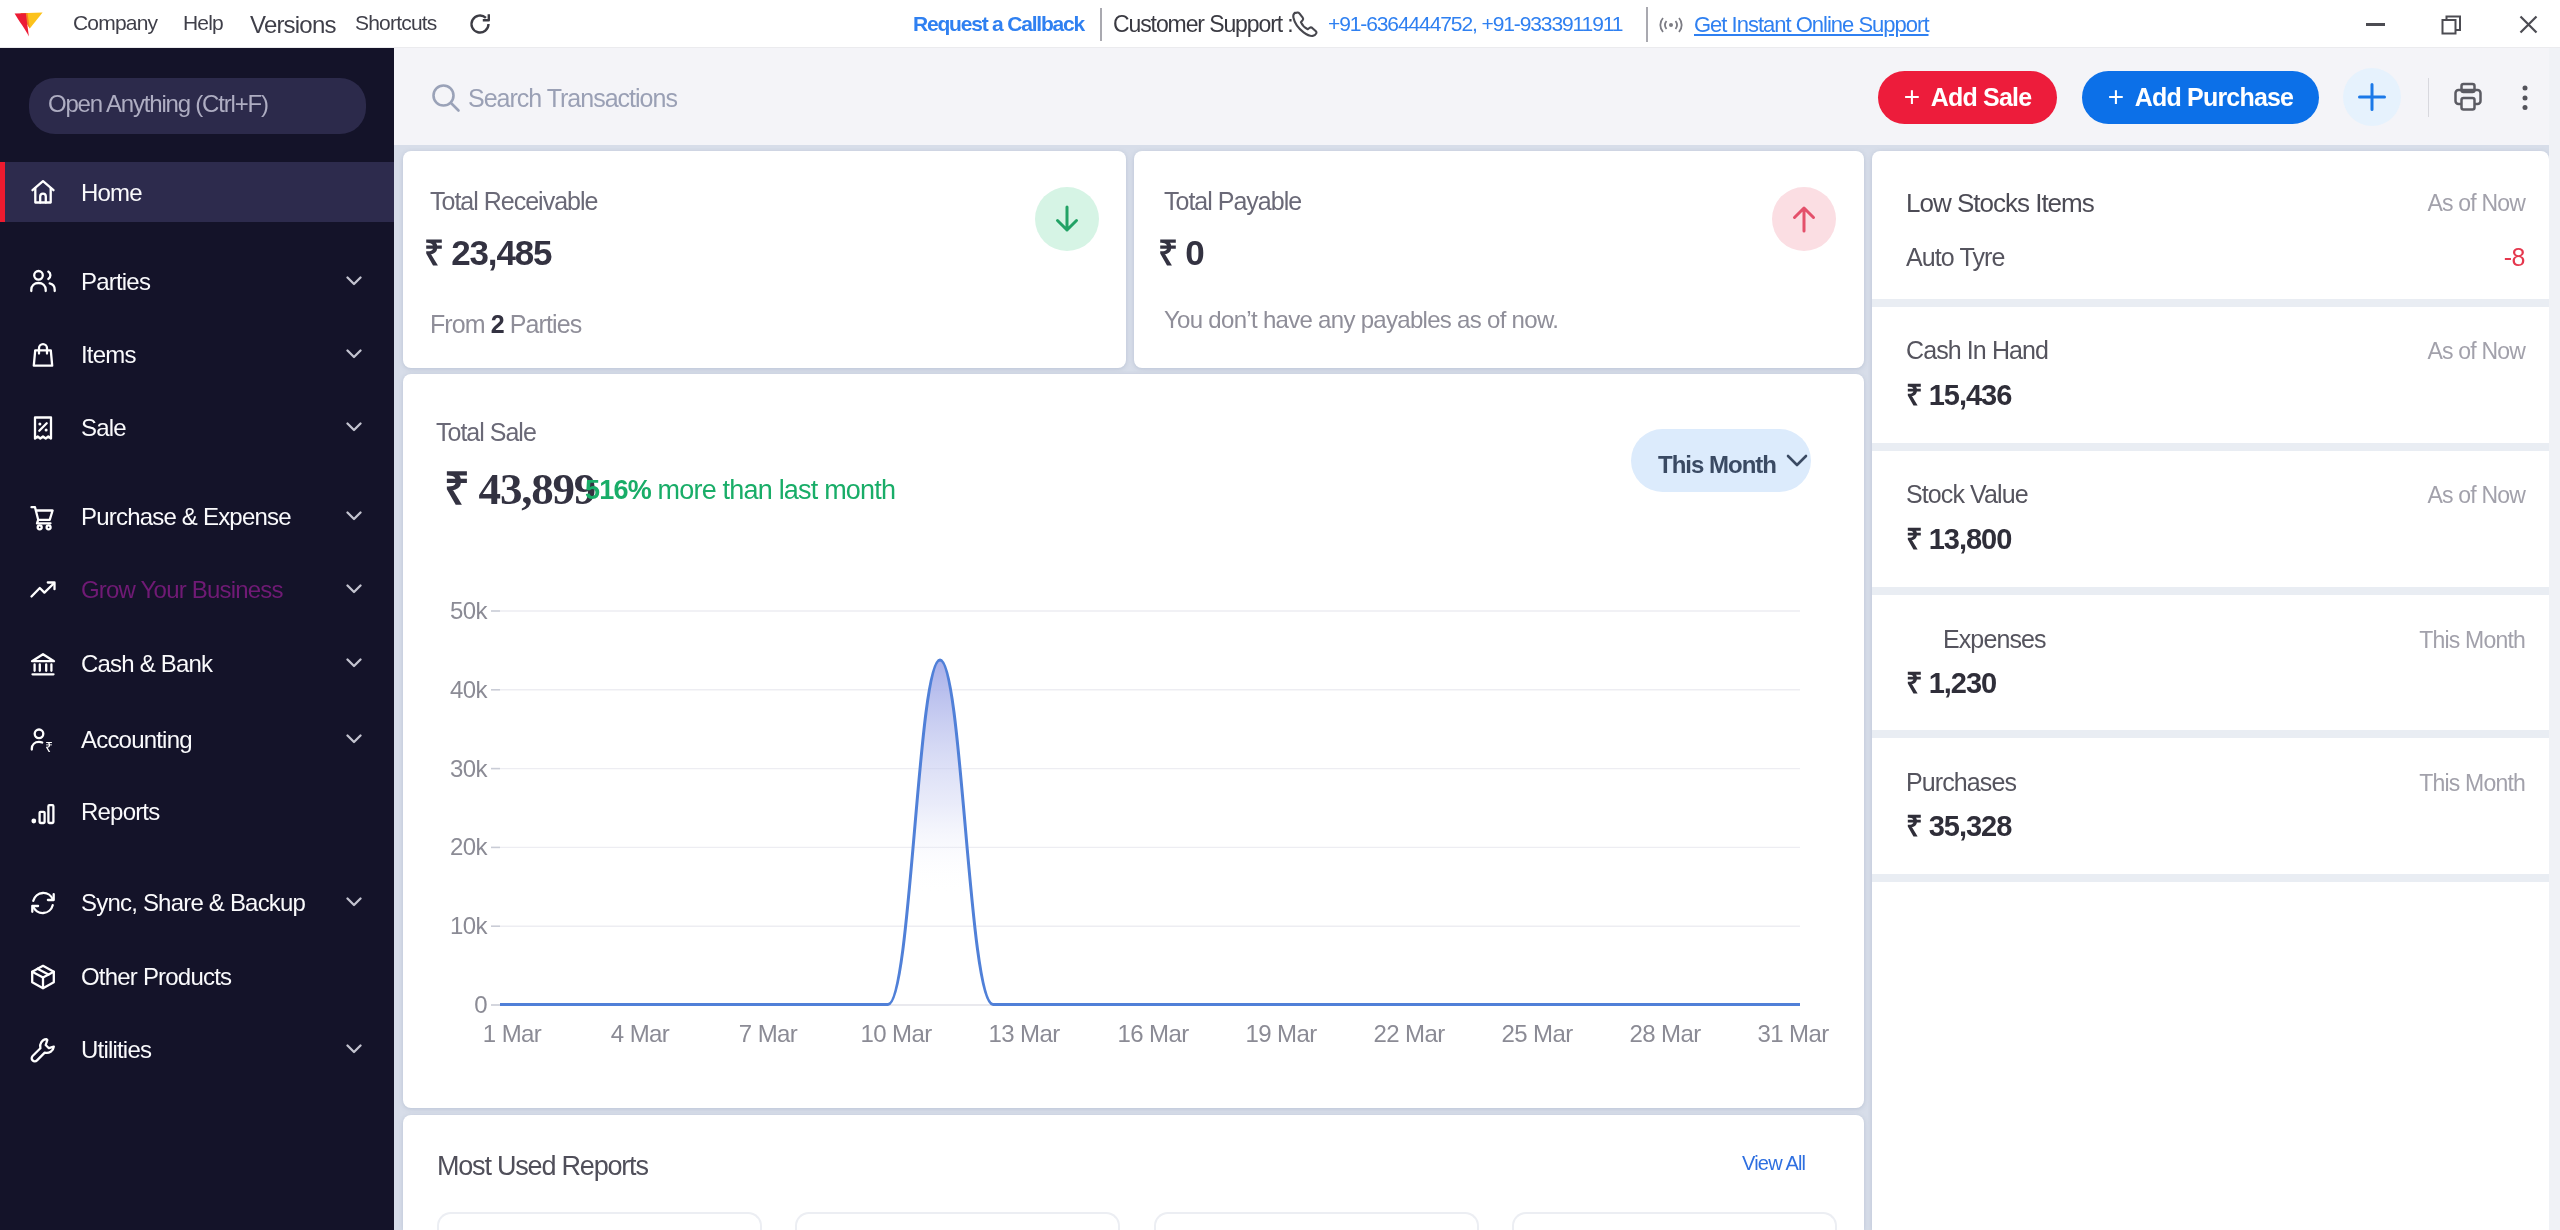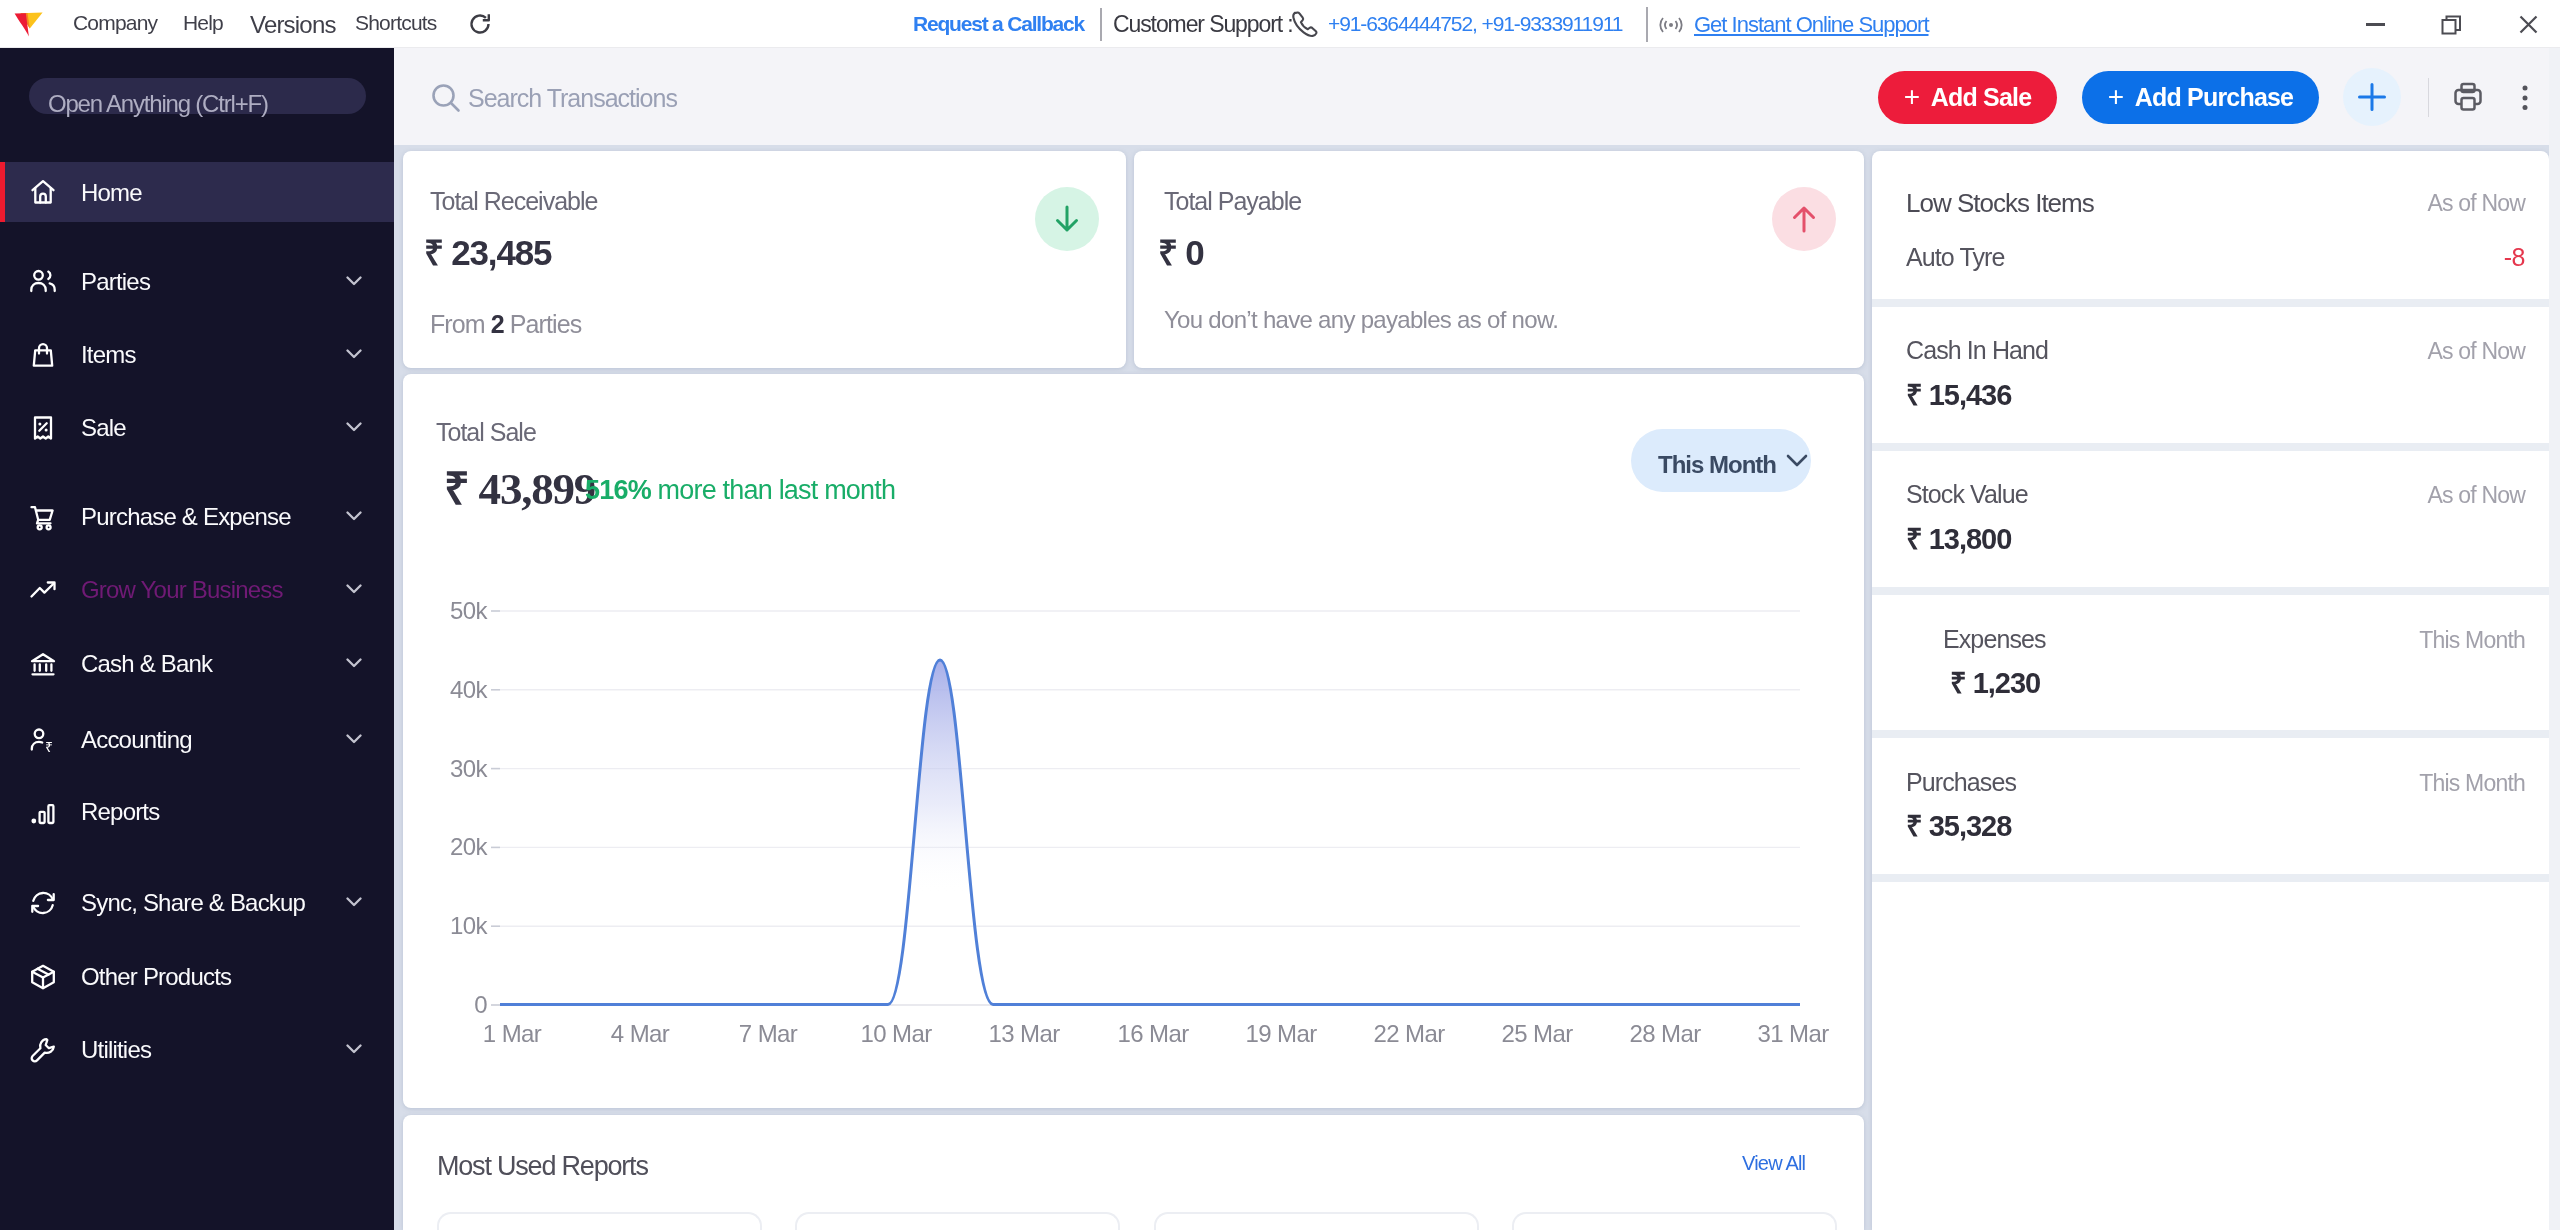--- a/index.html
+++ b/index.html
@@ -69,21 +69,21 @@
   <rect x="2.5" y="8" width="25" height="14" rx="3"></rect>
   <rect x="8.5" y="16" width="13" height="11.5" rx="2" fill="#f4f4f8"></rect>
 </svg>
 <svg class="abs" style="left:2519px;top:82px;" width="12" height="30" viewBox="0 0 12 30" fill="#53535b">
   <circle cx="6" cy="6" r="2.5"></circle>
     <circle cx="6" cy="16" r="2.5"></circle>
     <circle cx="6" cy="25.5" r="2.5"></circle>
 </svg>
 
 <div class="abs" style="left:0;top:48px;width:394px;height:1182px;background:#141329;"></div>
-<div class="abs" style="left:29px;top:78px;width:337px;height:36px;background:#2c2a4b;border-radius:26px;color:#aeadc2;font-size:24px;line-height:52px;padding-left:19px;letter-spacing:-1.2px;">Open Anything (Ctrl+F)</div>
+<div class="abs" style="left:29px;top:78px;width:337px;height:56px;background:#2c2a4b;border-radius:26px;color:#aeadc2;font-size:24px;line-height:52px;padding-left:19px;letter-spacing:-1.2px;">Open Anything (Ctrl+F)</div>
 
 <div class="abs" style="left:0;top:162px;width:394px;height:60px;background:#2d2b4d;"></div>
 <div class="abs" style="left:0;top:162px;width:5px;height:60px;background:#ec1b2f;"></div>
 
 <svg class="abs" style="left:28px;top:177px;" width="30" height="30" viewBox="0 0 30 30" fill="none" stroke="#ffffff" stroke-width="2.3" stroke-linecap="round" stroke-linejoin="round">
   <path d="M4.5 13.2 L15 4.2 L25.5 13.2"></path>
     <path d="M7.3 11.2 V25.5 H22.7 V11.2"></path>
     <path d="M12.2 25.5 V19.5 a2.8 2.8 0 0 1 5.6 0 V25.5"></path>
 </svg>
 <div class="abs" style="left:81px;top:178px;font-size:24px;line-height:30px;color:#fafafc;letter-spacing:-0.8px;">Home</div>
@@ -295,19 +295,19 @@
 <div class="abs" style="left:1906px;top:336px;font-size:25px;color:#55545e;letter-spacing:-0.9px;">Cash In Hand</div>
 <div class="abs" style="left:2300px;top:338px;width:225px;text-align:right;font-size:23px;color:#a2a1ab;letter-spacing:-0.8px;">As of Now</div>
 <div class="abs" style="left:1906px;top:374px;font-size:29px;font-weight:bold;color:#2f2e39;letter-spacing:-1.0px;">₹ 15,436</div>
 
 <div class="abs" style="left:1906px;top:480px;font-size:25px;color:#55545e;letter-spacing:-0.9px;">Stock Value</div>
 <div class="abs" style="left:2300px;top:482px;width:225px;text-align:right;font-size:23px;color:#a2a1ab;letter-spacing:-0.8px;">As of Now</div>
 <div class="abs" style="left:1906px;top:518px;font-size:29px;font-weight:bold;color:#2f2e39;letter-spacing:-1.0px;">₹ 13,800</div>
 
 <div class="abs" style="left:1906px;top:625px;font-size:25px;color:#55545e;letter-spacing:-0.9px;margin-left:37px;">Expenses</div>
 <div class="abs" style="left:2300px;top:627px;width:225px;text-align:right;font-size:23px;color:#a2a1ab;letter-spacing:-0.8px;">This Month</div>
-<div class="abs" style="left:1906px;top:662px;font-size:29px;font-weight:bold;color:#2f2e39;letter-spacing:-1.0px;margin-left:44px;">₹ 1,230</div>
+<div class="abs" style="left:1906px;top:662px;font-size:29px;font-weight:bold;color:#2f2e39;letter-spacing:-1.0px;">₹ 1,230</div>
 
 <div class="abs" style="left:1906px;top:768px;font-size:25px;color:#55545e;letter-spacing:-0.9px;">Purchases</div>
 <div class="abs" style="left:2300px;top:770px;width:225px;text-align:right;font-size:23px;color:#a2a1ab;letter-spacing:-0.8px;">This Month</div>
 <div class="abs" style="left:1906px;top:805px;font-size:29px;font-weight:bold;color:#2f2e39;letter-spacing:-1.0px;">₹ 35,328</div>
 
 <div class="abs" style="left:2549px;top:48px;width:11px;height:1182px;background:#f0f2f6;"></div>
 
 </body></html>

